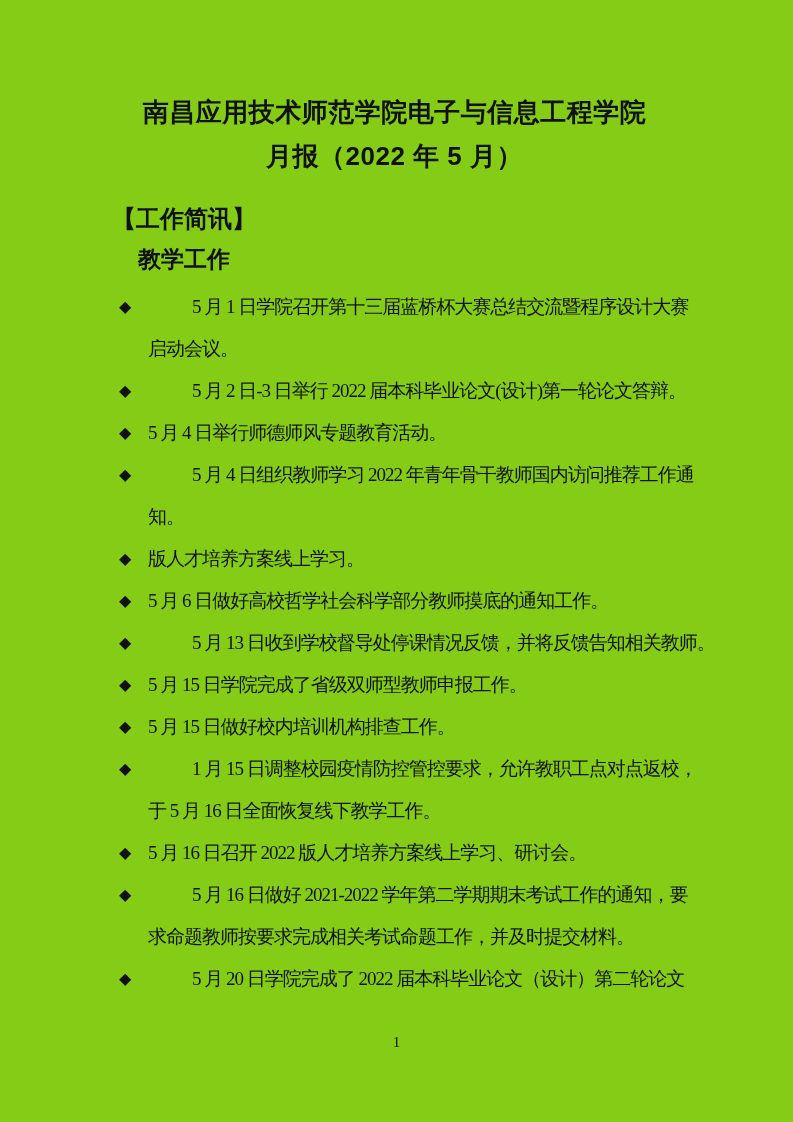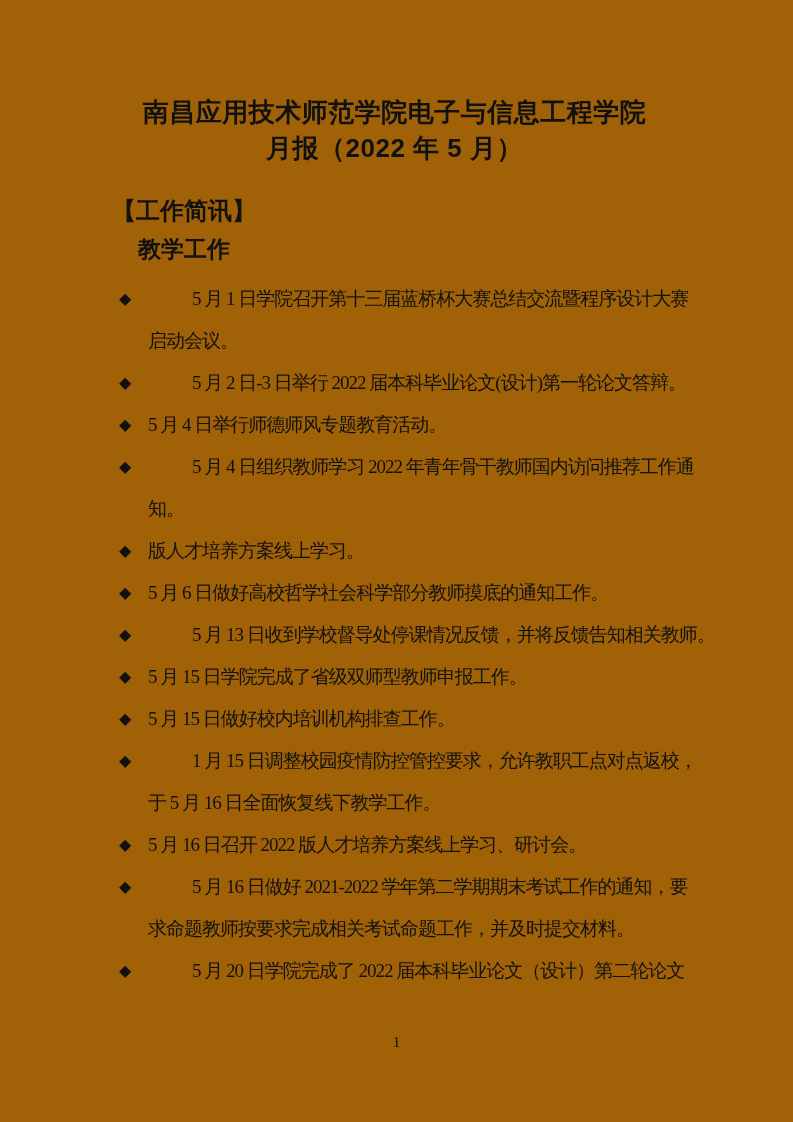--- a/index.html
+++ b/index.html
@@ -5,48 +5,48 @@
   html, body {
     margin: 0;
     padding: 0;
     background: #e8e8e8;
   }
   .page {
     position: relative;
     width: 793px;
     height: 1122px;
     margin: 0 auto;
-    background: #a16207;
+    background: #84cc16;
     color: #111111;
     overflow: hidden;
     font-family: "Liberation Serif", "DejaVu Serif", serif;
     box-sizing: border-box;
     padding: 0 116px 0 112px;
   }
   .doc-title {
     text-align: center;
     font-family: "Liberation Sans", "DejaVu Sans", sans-serif;
     font-weight: bold;
     font-size: 26px;
     line-height: 36px;
     letter-spacing: 0.5px;
   }
   .title-line1 { margin-top: 94px; }
-  .title-line2 { }
+  .title-line2 { margin-top: 8px; }
   .section-heading {
     margin-top: 30px;
     font-family: "Liberation Sans", "DejaVu Sans", sans-serif;
     font-weight: bold;
     font-size: 24px;
     line-height: 30px;
   }
   .sub-heading {
     margin-top: 10px;
     margin-left: 26px;
-    font-family: Liberation Mono, monospace;
+    font-family: Liberation Sans, sans-serif;
     font-weight: bold;
     font-size: 23px;
     line-height: 30px;
   }
   .brief-list {
     margin-top: 12px;
     font-size: 19px;
     letter-spacing: -1px;
   }
   .item {

